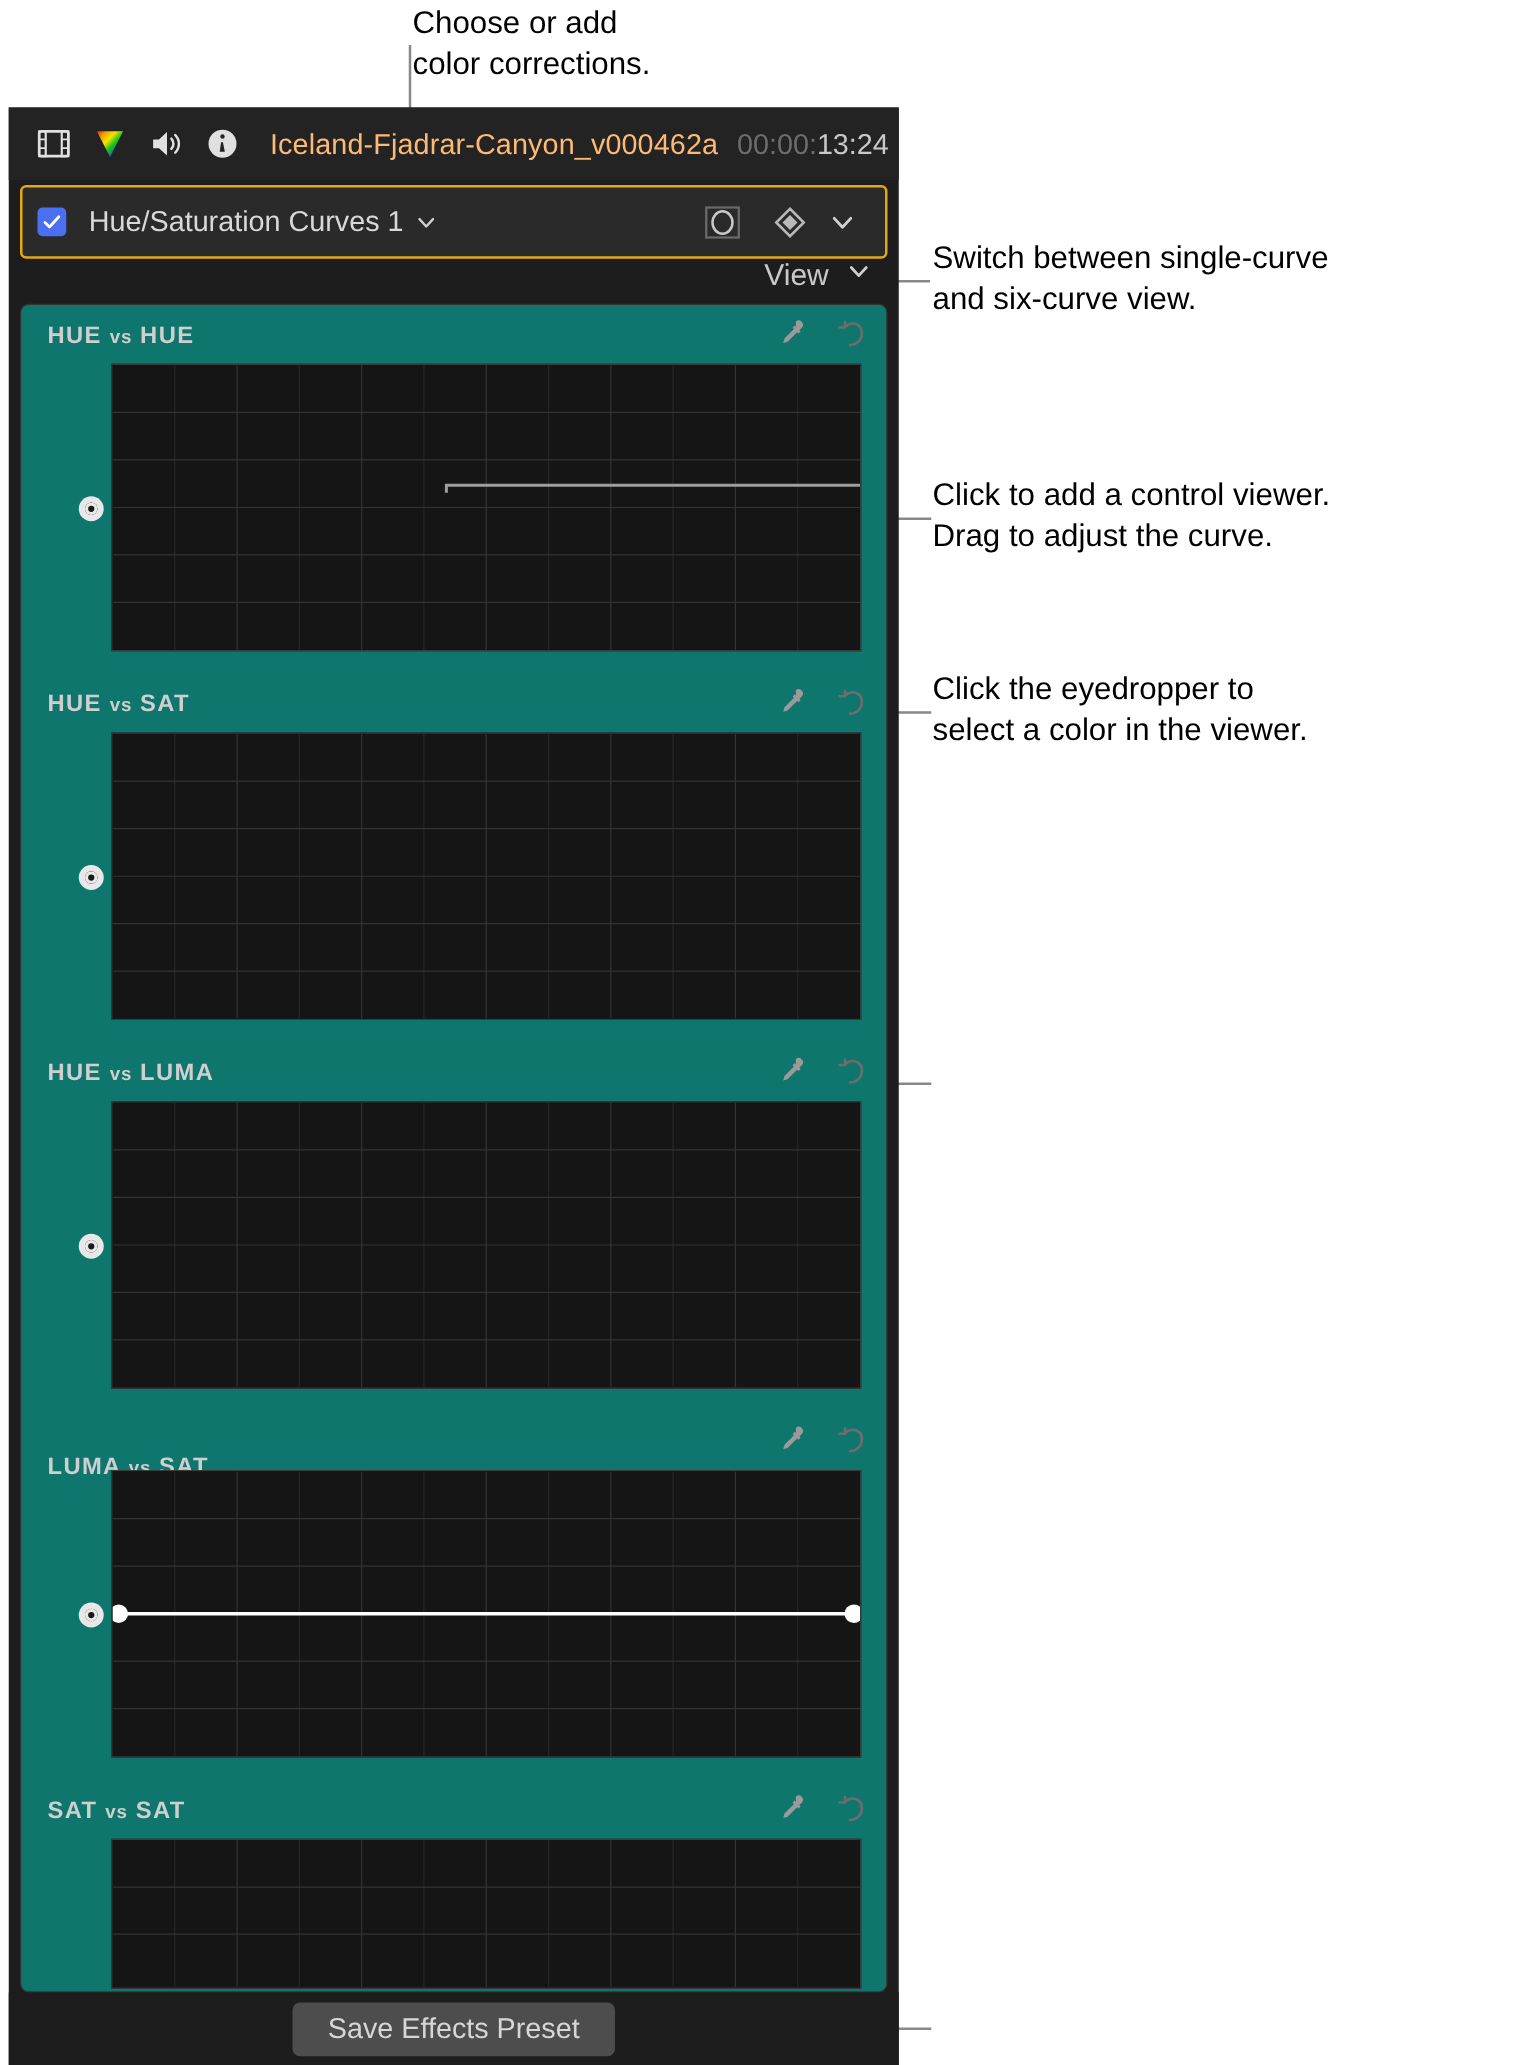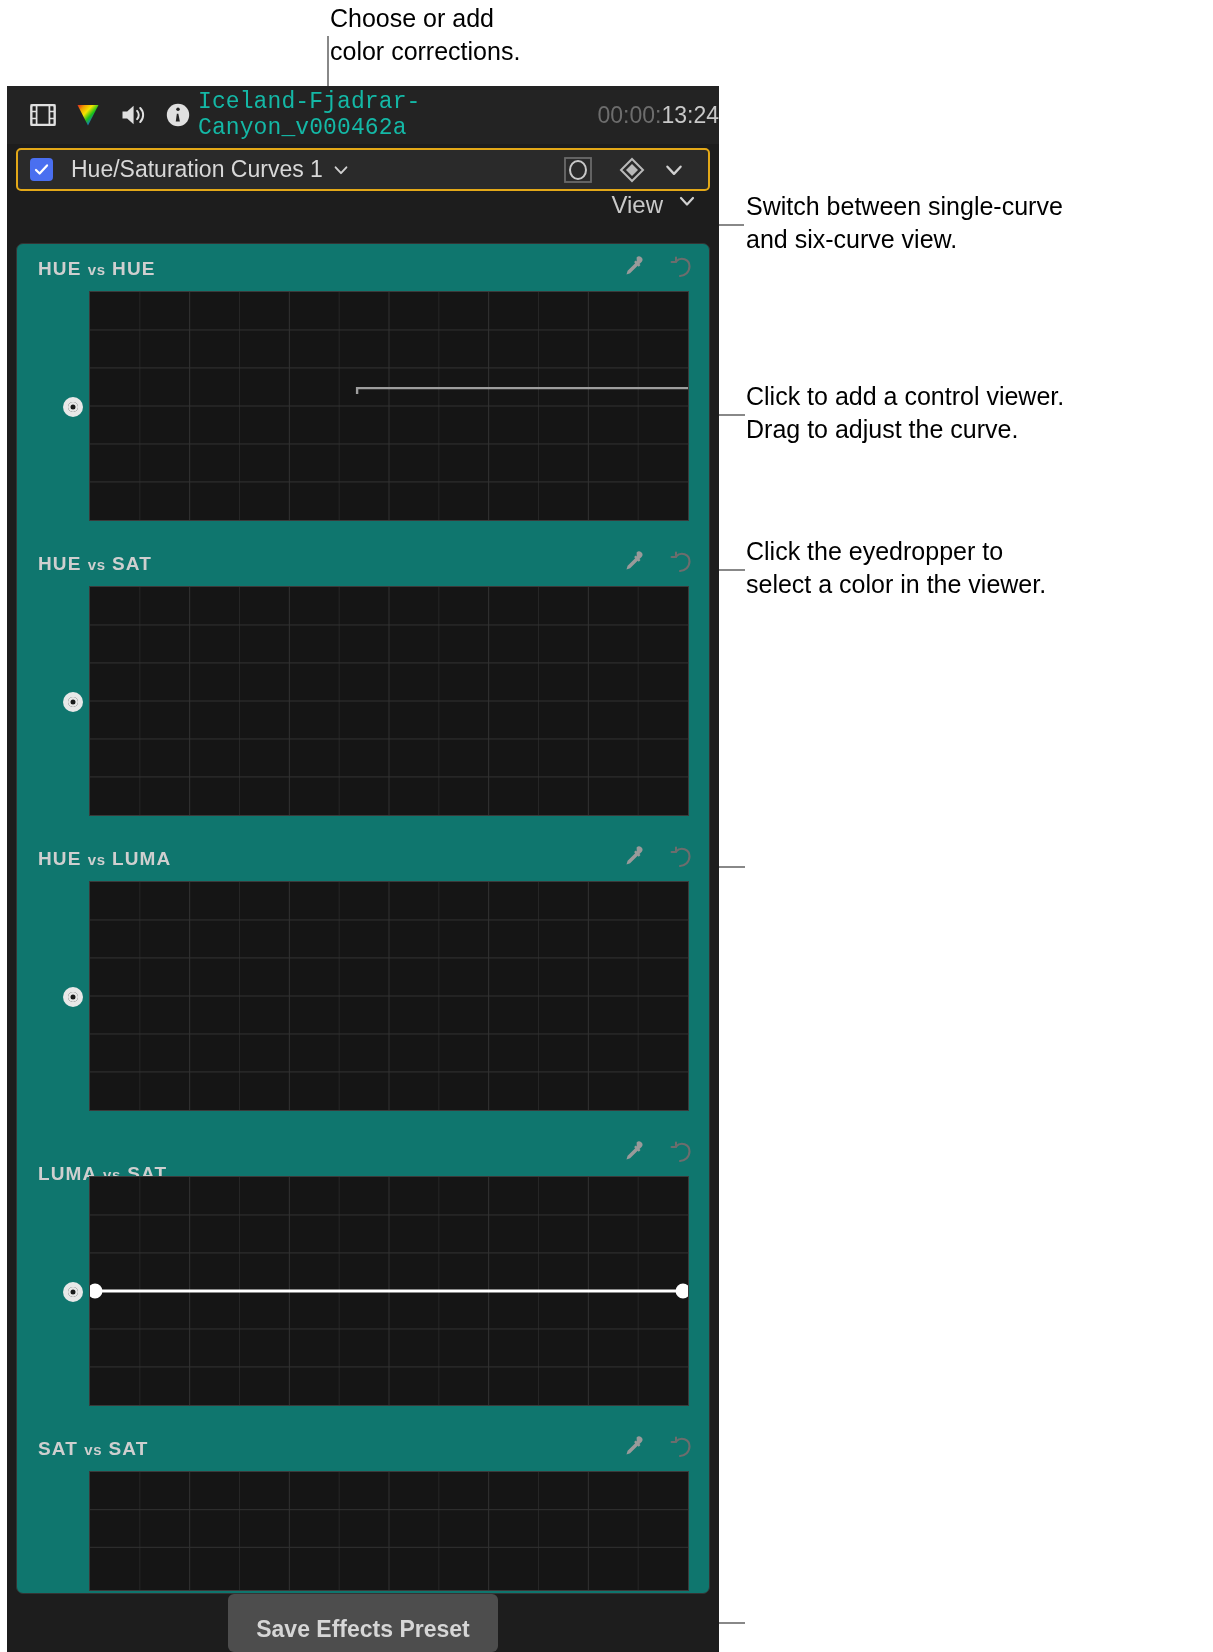--- a/index.html
+++ b/index.html
@@ -40,34 +40,33 @@
     position: relative;
     height: 58px;
     background: #232323;
     display: flex;
     align-items: center;
     padding-left: 22px;
   }
   .hdr-icons { display: flex; align-items: center; gap: 17px; }
   .hdr-ic { width: 28px; height: 28px; display:block; }
   .clip-name {
-    margin-left: 6px;
-    color: #14b8a6;
+    margin-left: 24px;
+    color: #fdba74;
     font-size: 23px;
     letter-spacing: .1px;
-    font-family: Liberation Mono, monospace;
   }
   .tc { margin-left: 15px; font-size: 23px; color: #c8c8c8; }
   .tc .dim { color: #6d6d6d; }
 
   
   .fx-row {
     position: relative;
     margin: 4px 9px 0 9px;
-    height: 43px;
+    height: 59px;
     border: 2px solid #e3a818;
     border-radius: 5px;
     background: #2a2a2a;
     display: flex;
     align-items: center;
     padding: 0 23px 0 12px;
   }
   .chk {
     width: 23px; height: 23px;
     border-radius: 4px;
@@ -150,23 +149,22 @@
     height: 58px;
     background: #1d1d1d;
     display: flex; align-items: center; justify-content: center;
   }
   .preset-btn {
     background: #4d4d4d;
     color: #d6d6d6;
     font-size: 23px;
     border: none;
     border-radius: 6px;
-    padding: 22px 28px 9px 28px;
+    padding: 7px 28px 9px 28px;
     font-family: "Liberation Sans", sans-serif;
-    font-weight: bold;
   }
 </style>
 </head>
 <body>
 
 <div id="root">
 
   <div class="callout" style="left:330px; top:2px;">Choose or add
 color corrections.</div>
   <div class="leader v" style="left:327px; top:36px; height:134px;"></div>

